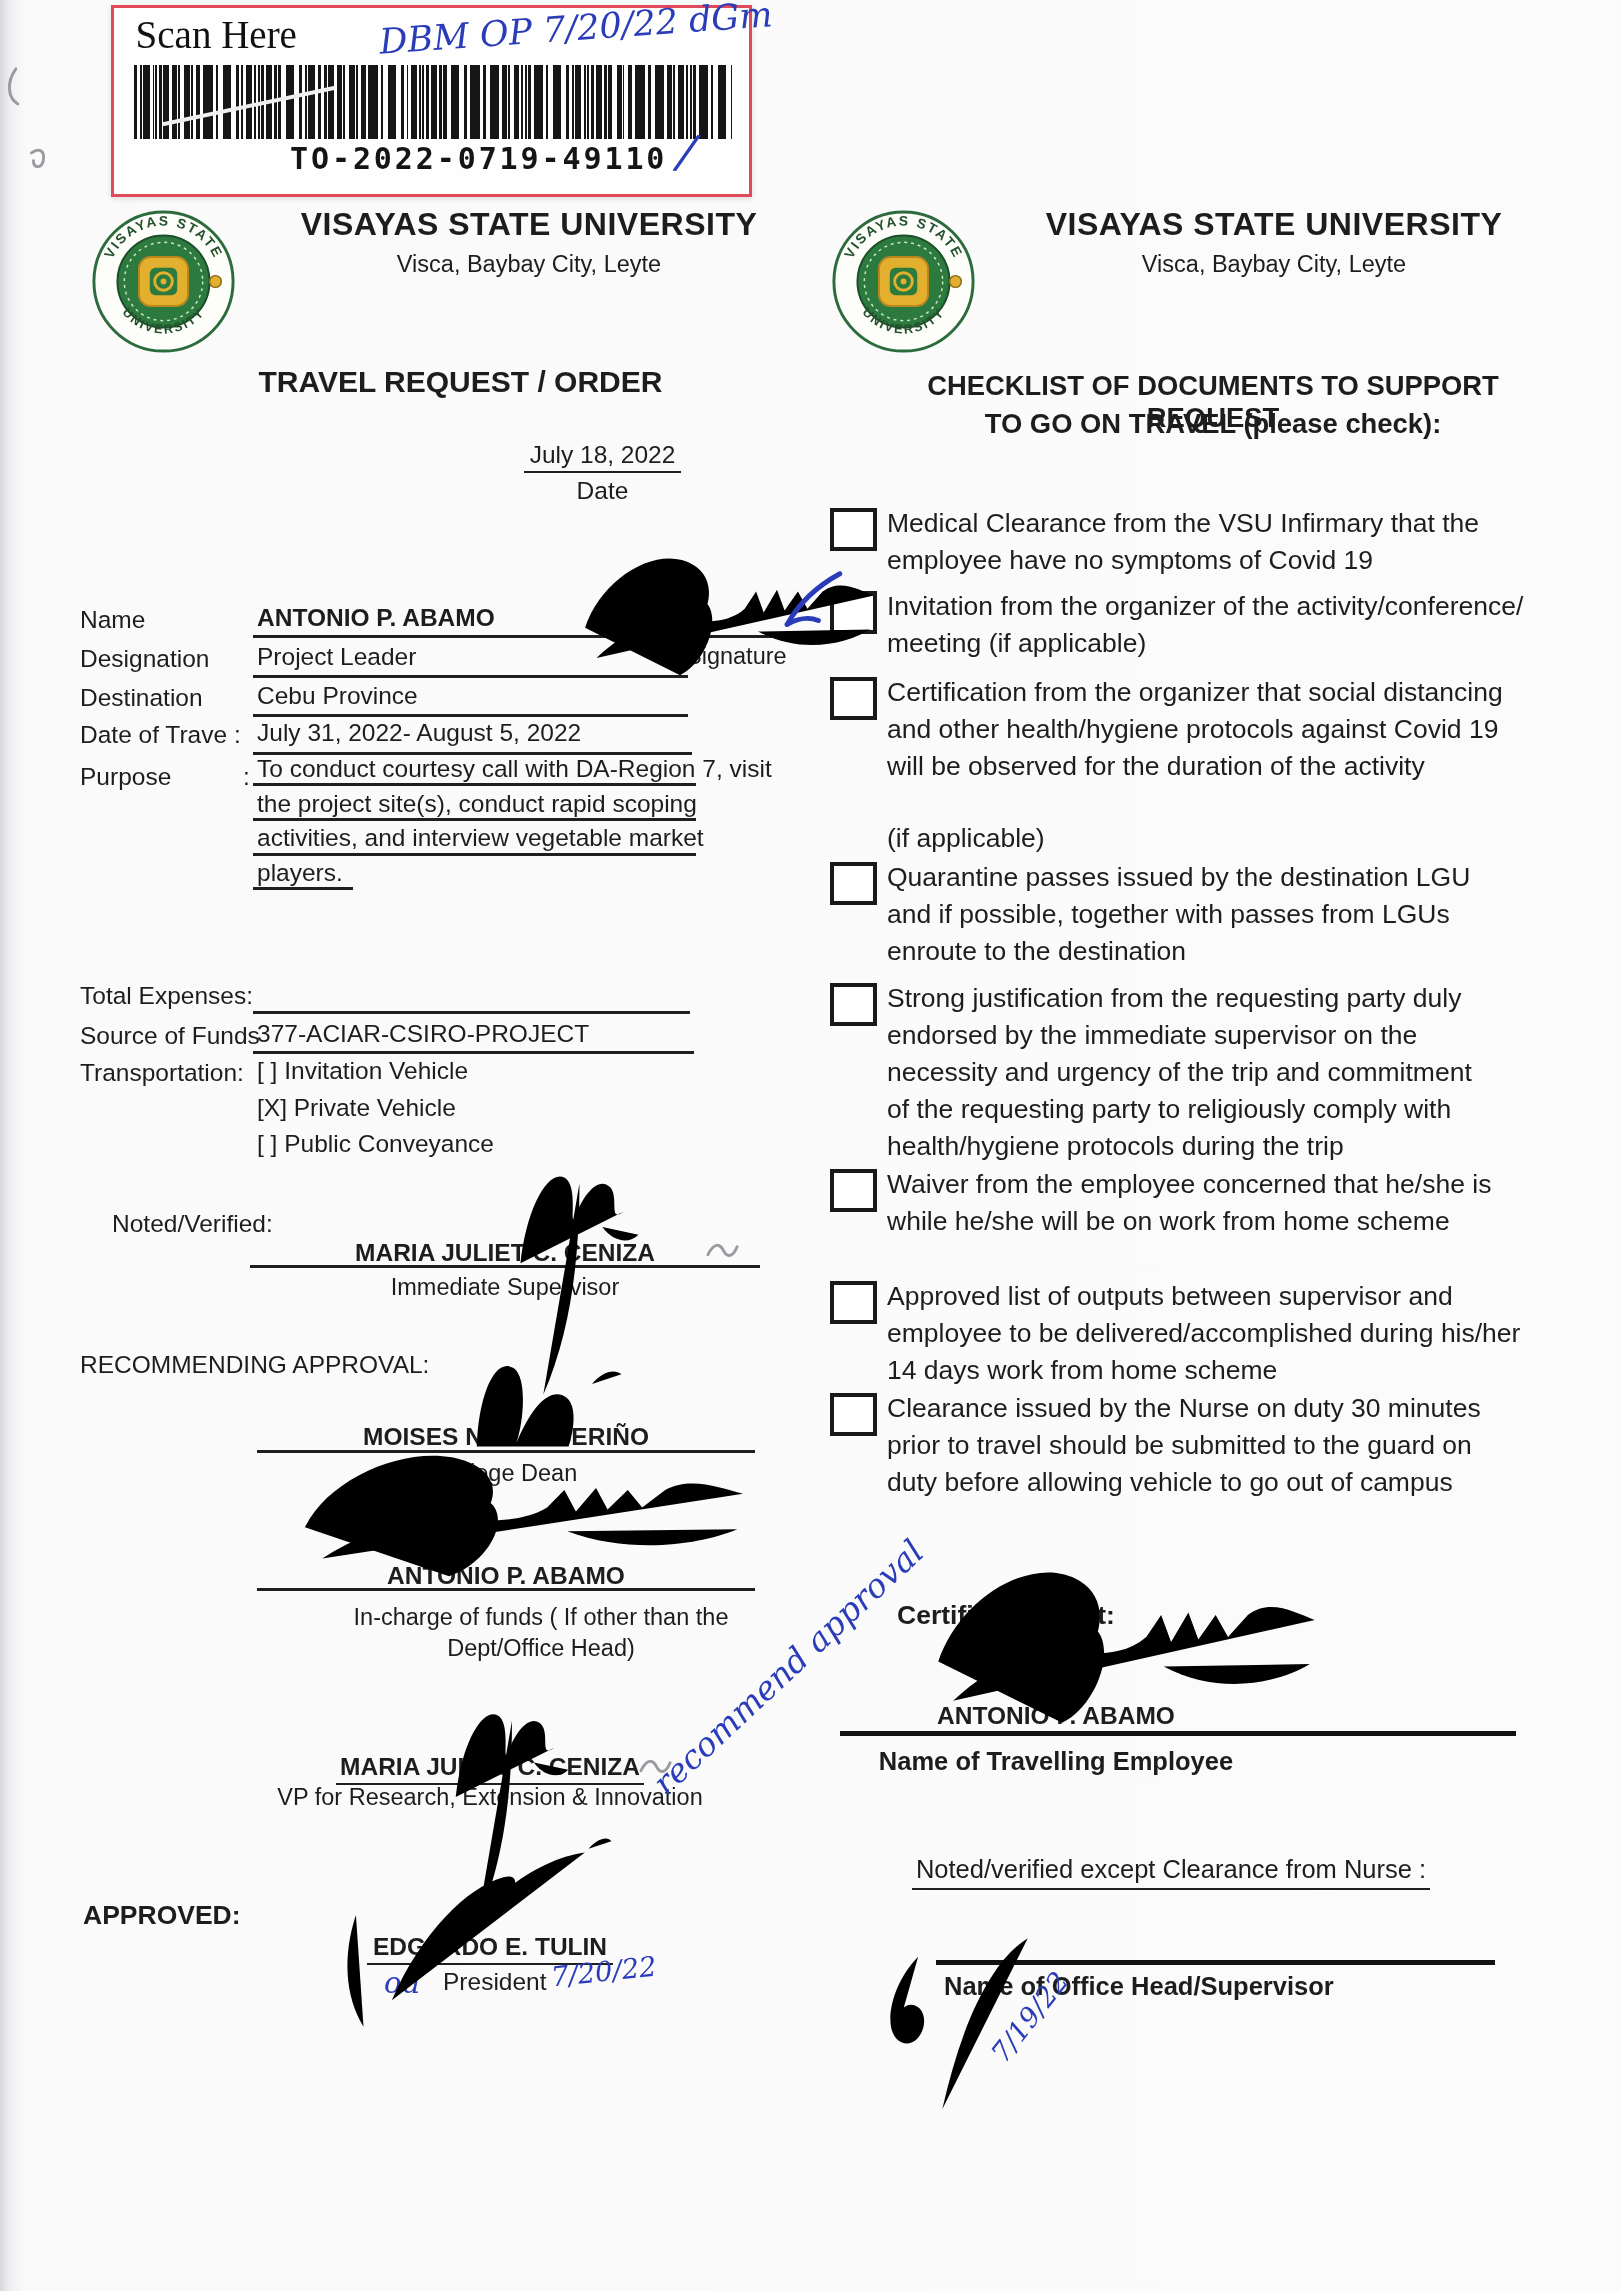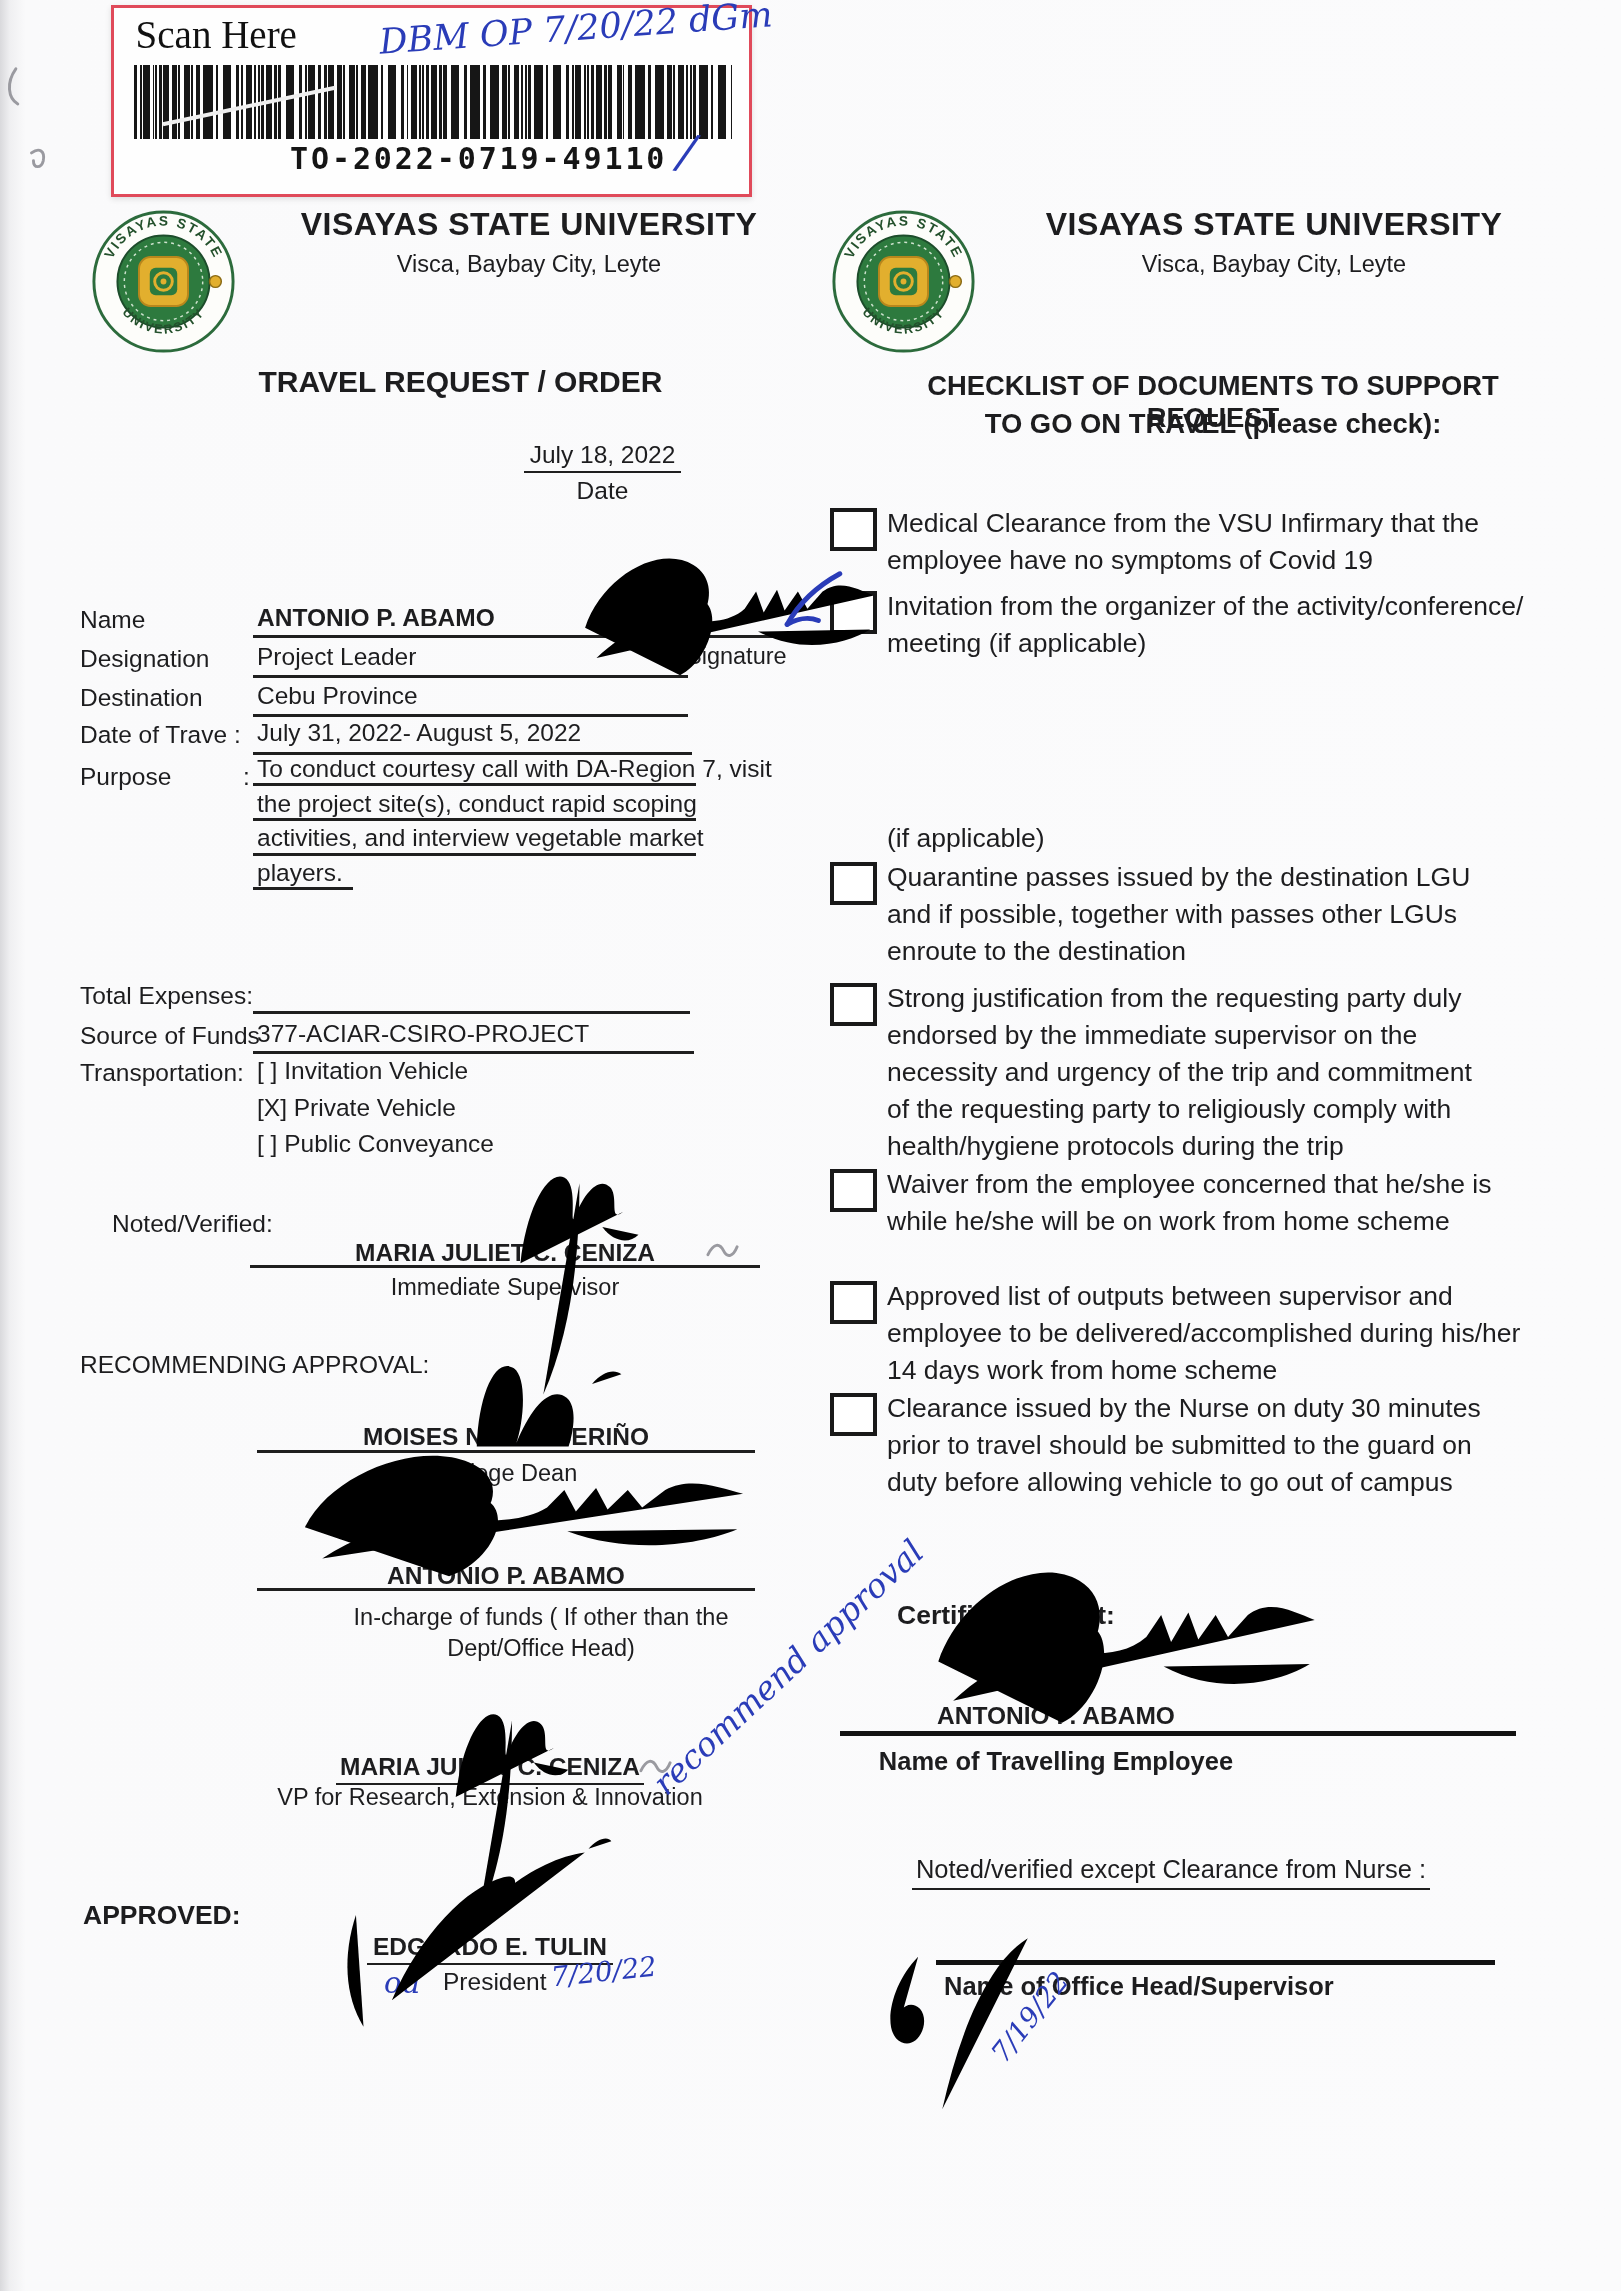--- a/index.html
+++ b/index.html
@@ -214,26 +214,34 @@
       <div>employee have no symptoms of Covid 19</div>
     </div>
   </div>
   <div class="chk-item" style="top:588px;">
     <span class="cb"></span>
     <div class="cl-lines">
       <div>Invitation from the organizer of the activity/conference/</div>
       <div>meeting (if applicable)</div>
     </div>
   </div>
+  <div class="chk-item" style="top:674px;">
+    <span class="cb"></span>
+    <div class="cl-lines">
+      <div>Certification from the organizer that social distancing</div>
+      <div>and other health/hygiene protocols against Covid 19</div>
+      <div>will be observed for the duration of the activity</div>
+    </div>
+  </div>
   <div class="abs" style="left:887px;top:823px;font-size:26.5px;">(if applicable)</div>
   <div class="chk-item" style="top:859px;">
     <span class="cb"></span>
     <div class="cl-lines">
       <div>Quarantine passes issued by the destination LGU</div>
-      <div>and if possible, together with passes other LGUs</div>
+      <div>and if possible, together with passes from LGUs</div>
       <div>enroute to the destination</div>
     </div>
   </div>
   <div class="chk-item" style="top:980px;">
     <span class="cb"></span>
     <div class="cl-lines">
       <div>Strong justification from the requesting party duly</div>
       <div>endorsed by the immediate supervisor on the</div>
       <div>necessity and urgency of the trip and commitment</div>
       <div>of the requesting party to religiously comply with</div>

